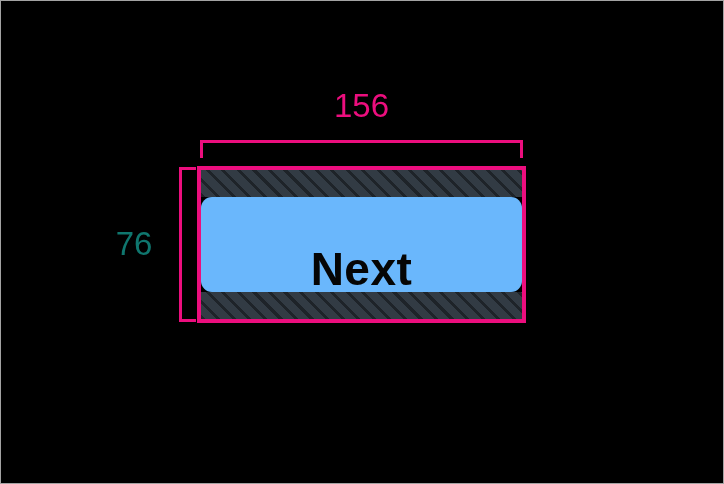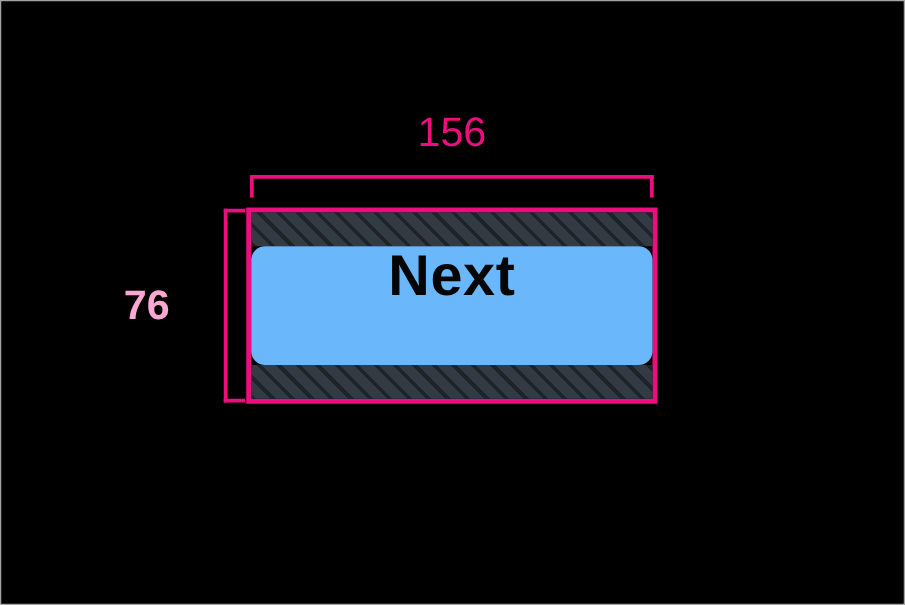--- a/index.html
+++ b/index.html
@@ -58,21 +58,21 @@
   
   #next-button {
     position: absolute;
     left: 0;
     right: 0;
     top: 27px;
     bottom: 27px;
     background: #6ab7fc;
     border-radius: 11px;
     display: flex;
-    align-items: flex-start;
+    align-items: flex-end;
     justify-content: center;
     border: none;
     padding: 0;
     cursor: pointer;
   }
   #next-button-label {
     color: #050505;
     font-family: "Liberation Sans", sans-serif;
     font-size: 46px;
     font-weight: bold;
@@ -119,25 +119,25 @@
     border: 3px solid #ec0e7e;
     border-right: none;
     background: transparent;
   }
 
   #height-label {
     position: absolute;
     left: 98px;
     top: 226px;
     width: 70px;
-    text-align: left;
-    color: #f9a8d4;
+    text-align: center;
+    color: #0f766e;
     font-family: "Liberation Sans", sans-serif;
     font-size: 33px;
-    font-weight: bold;
+    font-weight: normal;
     line-height: 1;
   }
 </style>
 </head>
 <body>
 
 <div id="canvas">
 
   <div id="width-label">156</div>
 

